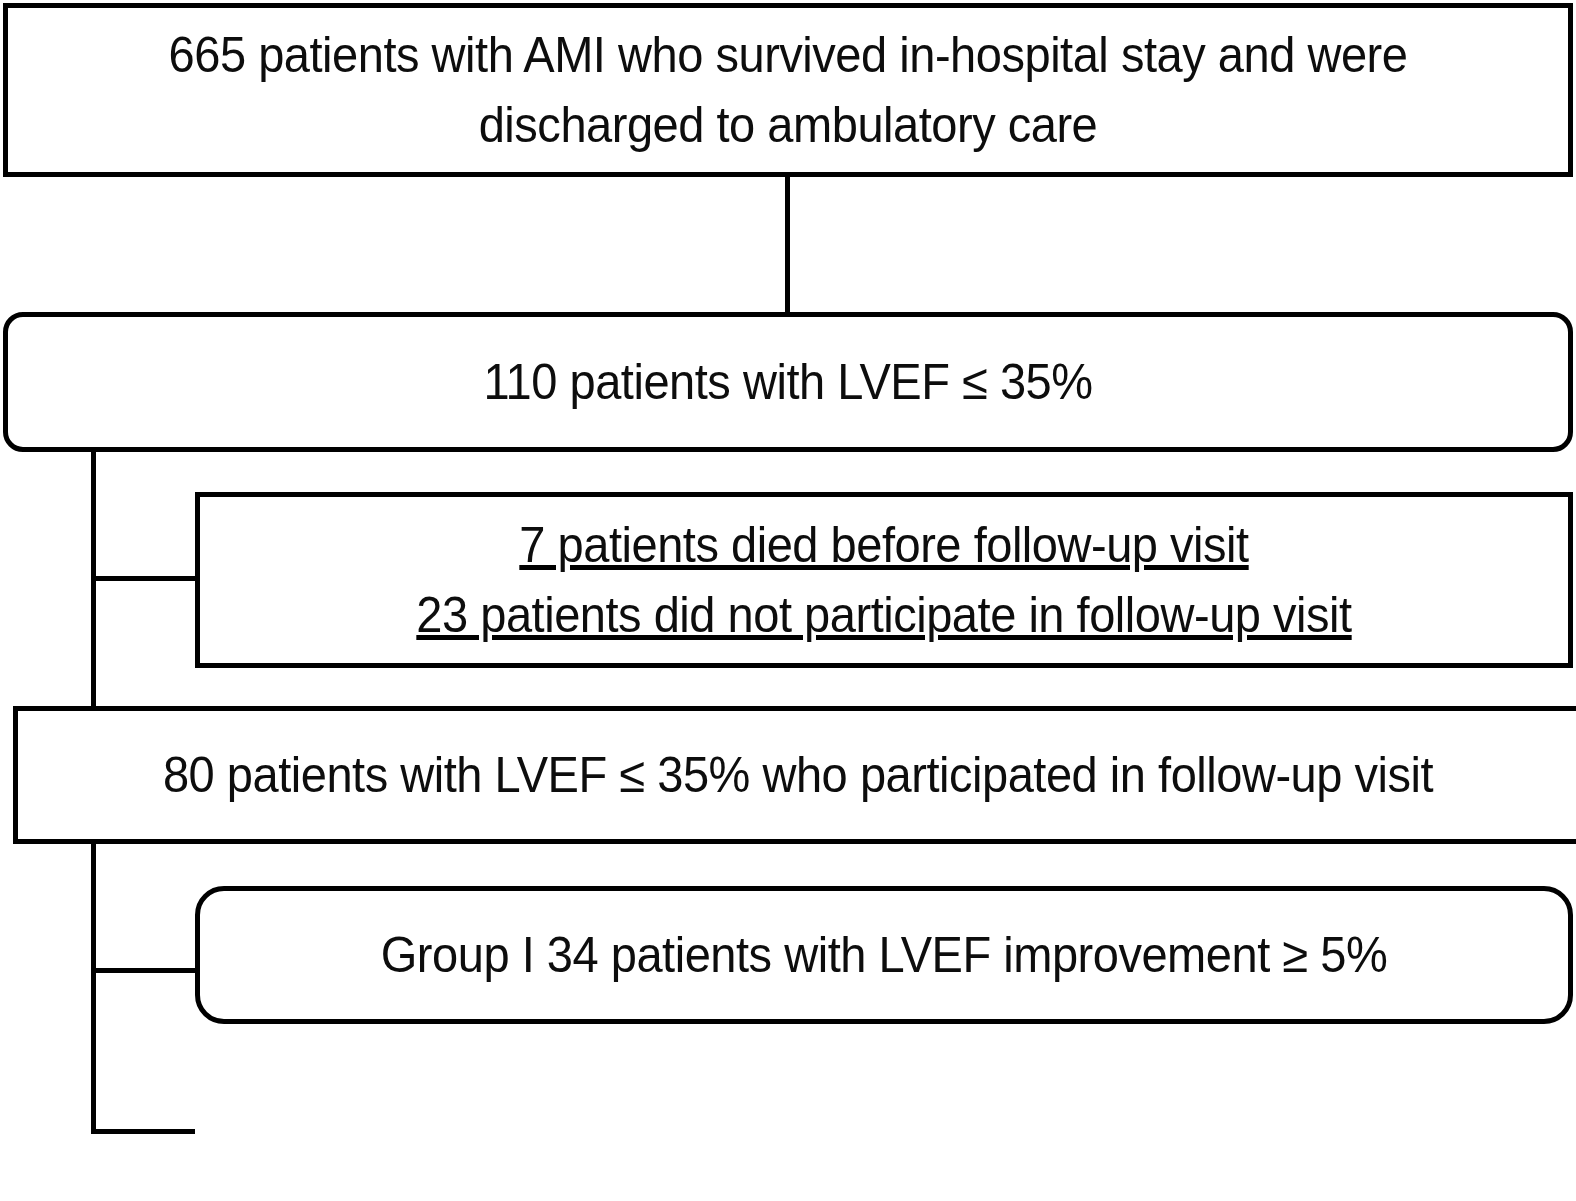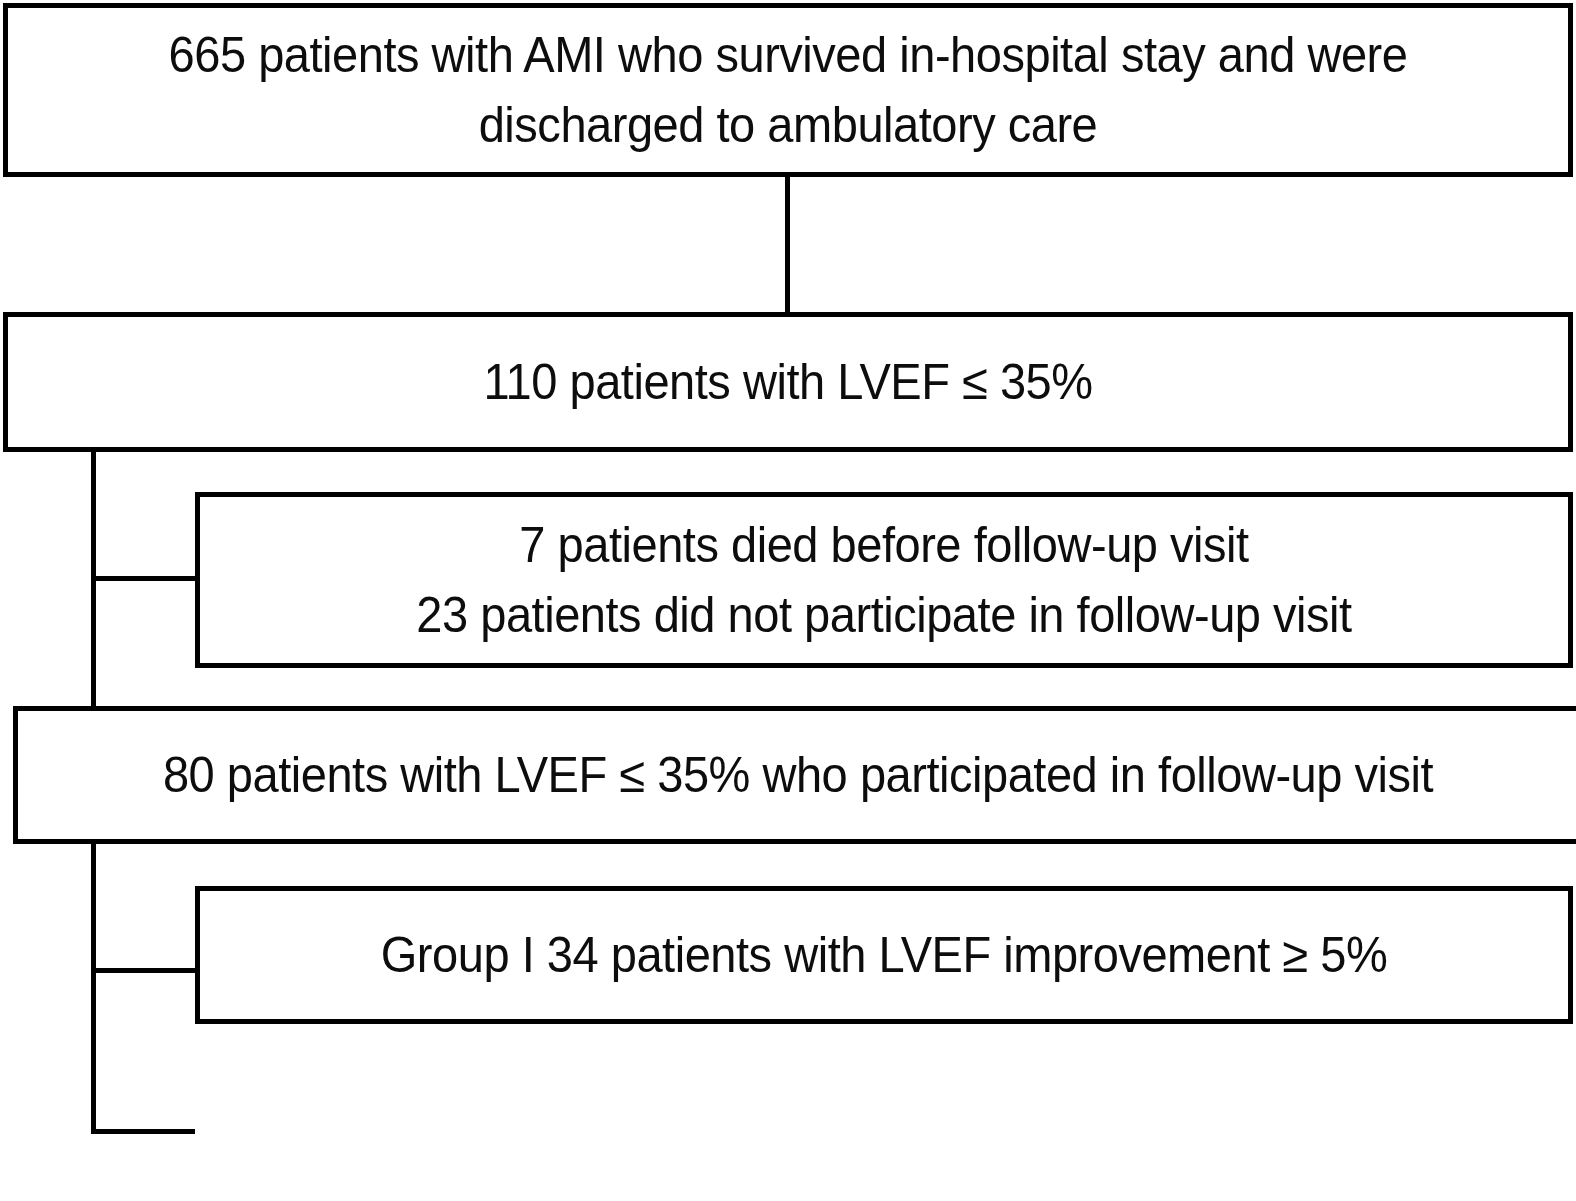--- a/index.html
+++ b/index.html
@@ -40,24 +40,24 @@
     color: #0d0d0d;
     white-space: nowrap;
   }
   .connector {
     position: absolute;
     background: #000000;
     z-index: 1;
   }
   
   #box-ami        { left: 3px;   top: 3px;    width: 1570px; height: 174px; }
-  #box-lvef110    { left: 3px;   top: 312px;  width: 1570px; height: 140px; }
-  #box-excluded   { left: 195px; top: 492px;  width: 1378px; height: 176px; }
+  #box-lvef110    { left: 3px;   top: 312px;  width: 1570px; height: 140px; border-radius: 20px; }
+  #box-excluded   { left: 195px; top: 492px;  width: 1378px; height: 176px; text-decoration: underline; }
   #box-lvef80     { left: 13px;   top: 706px;  width: 1570px; height: 138px; }
-  #box-group1     { left: 195px; top: 886px;  width: 1378px; height: 138px; }
+  #box-group1     { left: 195px; top: 886px;  width: 1378px; height: 138px; border-radius: 29px; }
   #box-group2     { left: 195px; top: 1061px; width: 1378px; height: 138px; }
   
   #conn-top-vertical      { left: 785px; top: 177px;  width: 5px;   height: 135px; }
   #conn-left-vertical-1   { left: 91px;  top: 452px;  width: 5px;   height: 254px; }
   #conn-branch-excluded   { left: 91px;  top: 576px;  width: 104px; height: 5px;  }
   #conn-left-vertical-2   { left: 91px;  top: 844px;  width: 5px;   height: 290px; }
   #conn-branch-group1     { left: 91px;  top: 968px;  width: 104px; height: 5px;  }
   #conn-branch-group2     { left: 91px;  top: 1129px; width: 104px; height: 5px;  }
 </style>
 </head>

